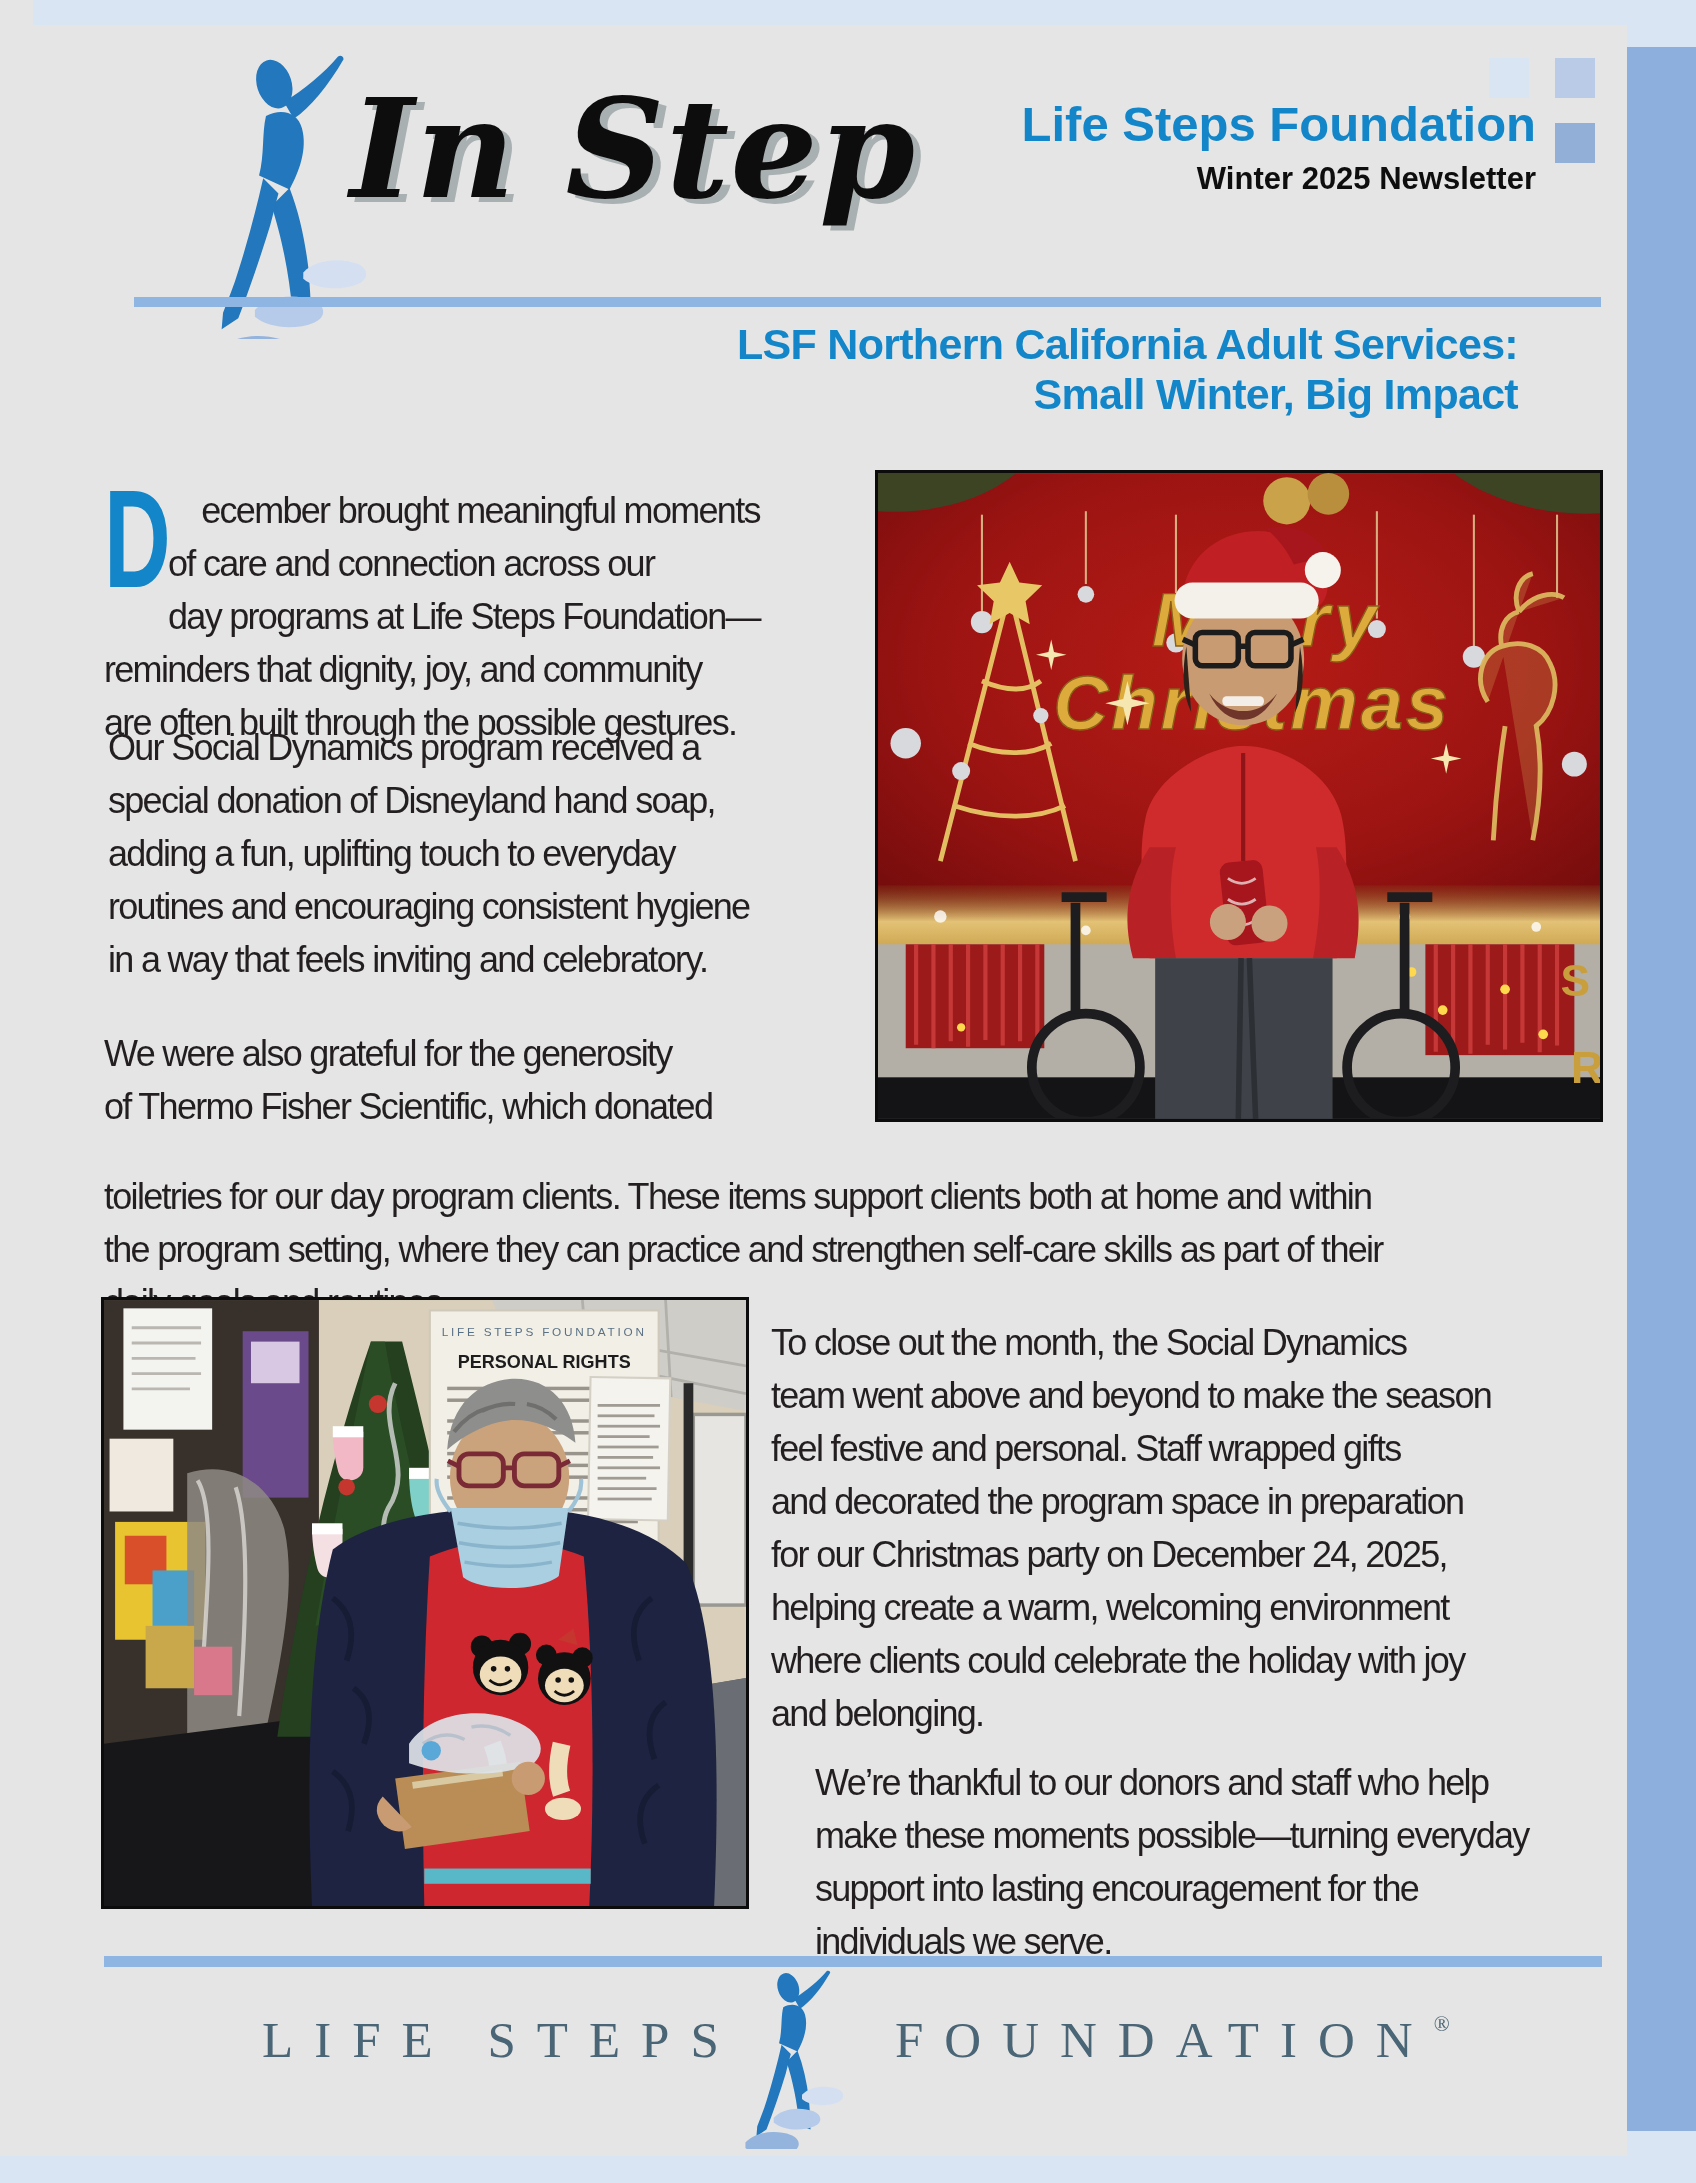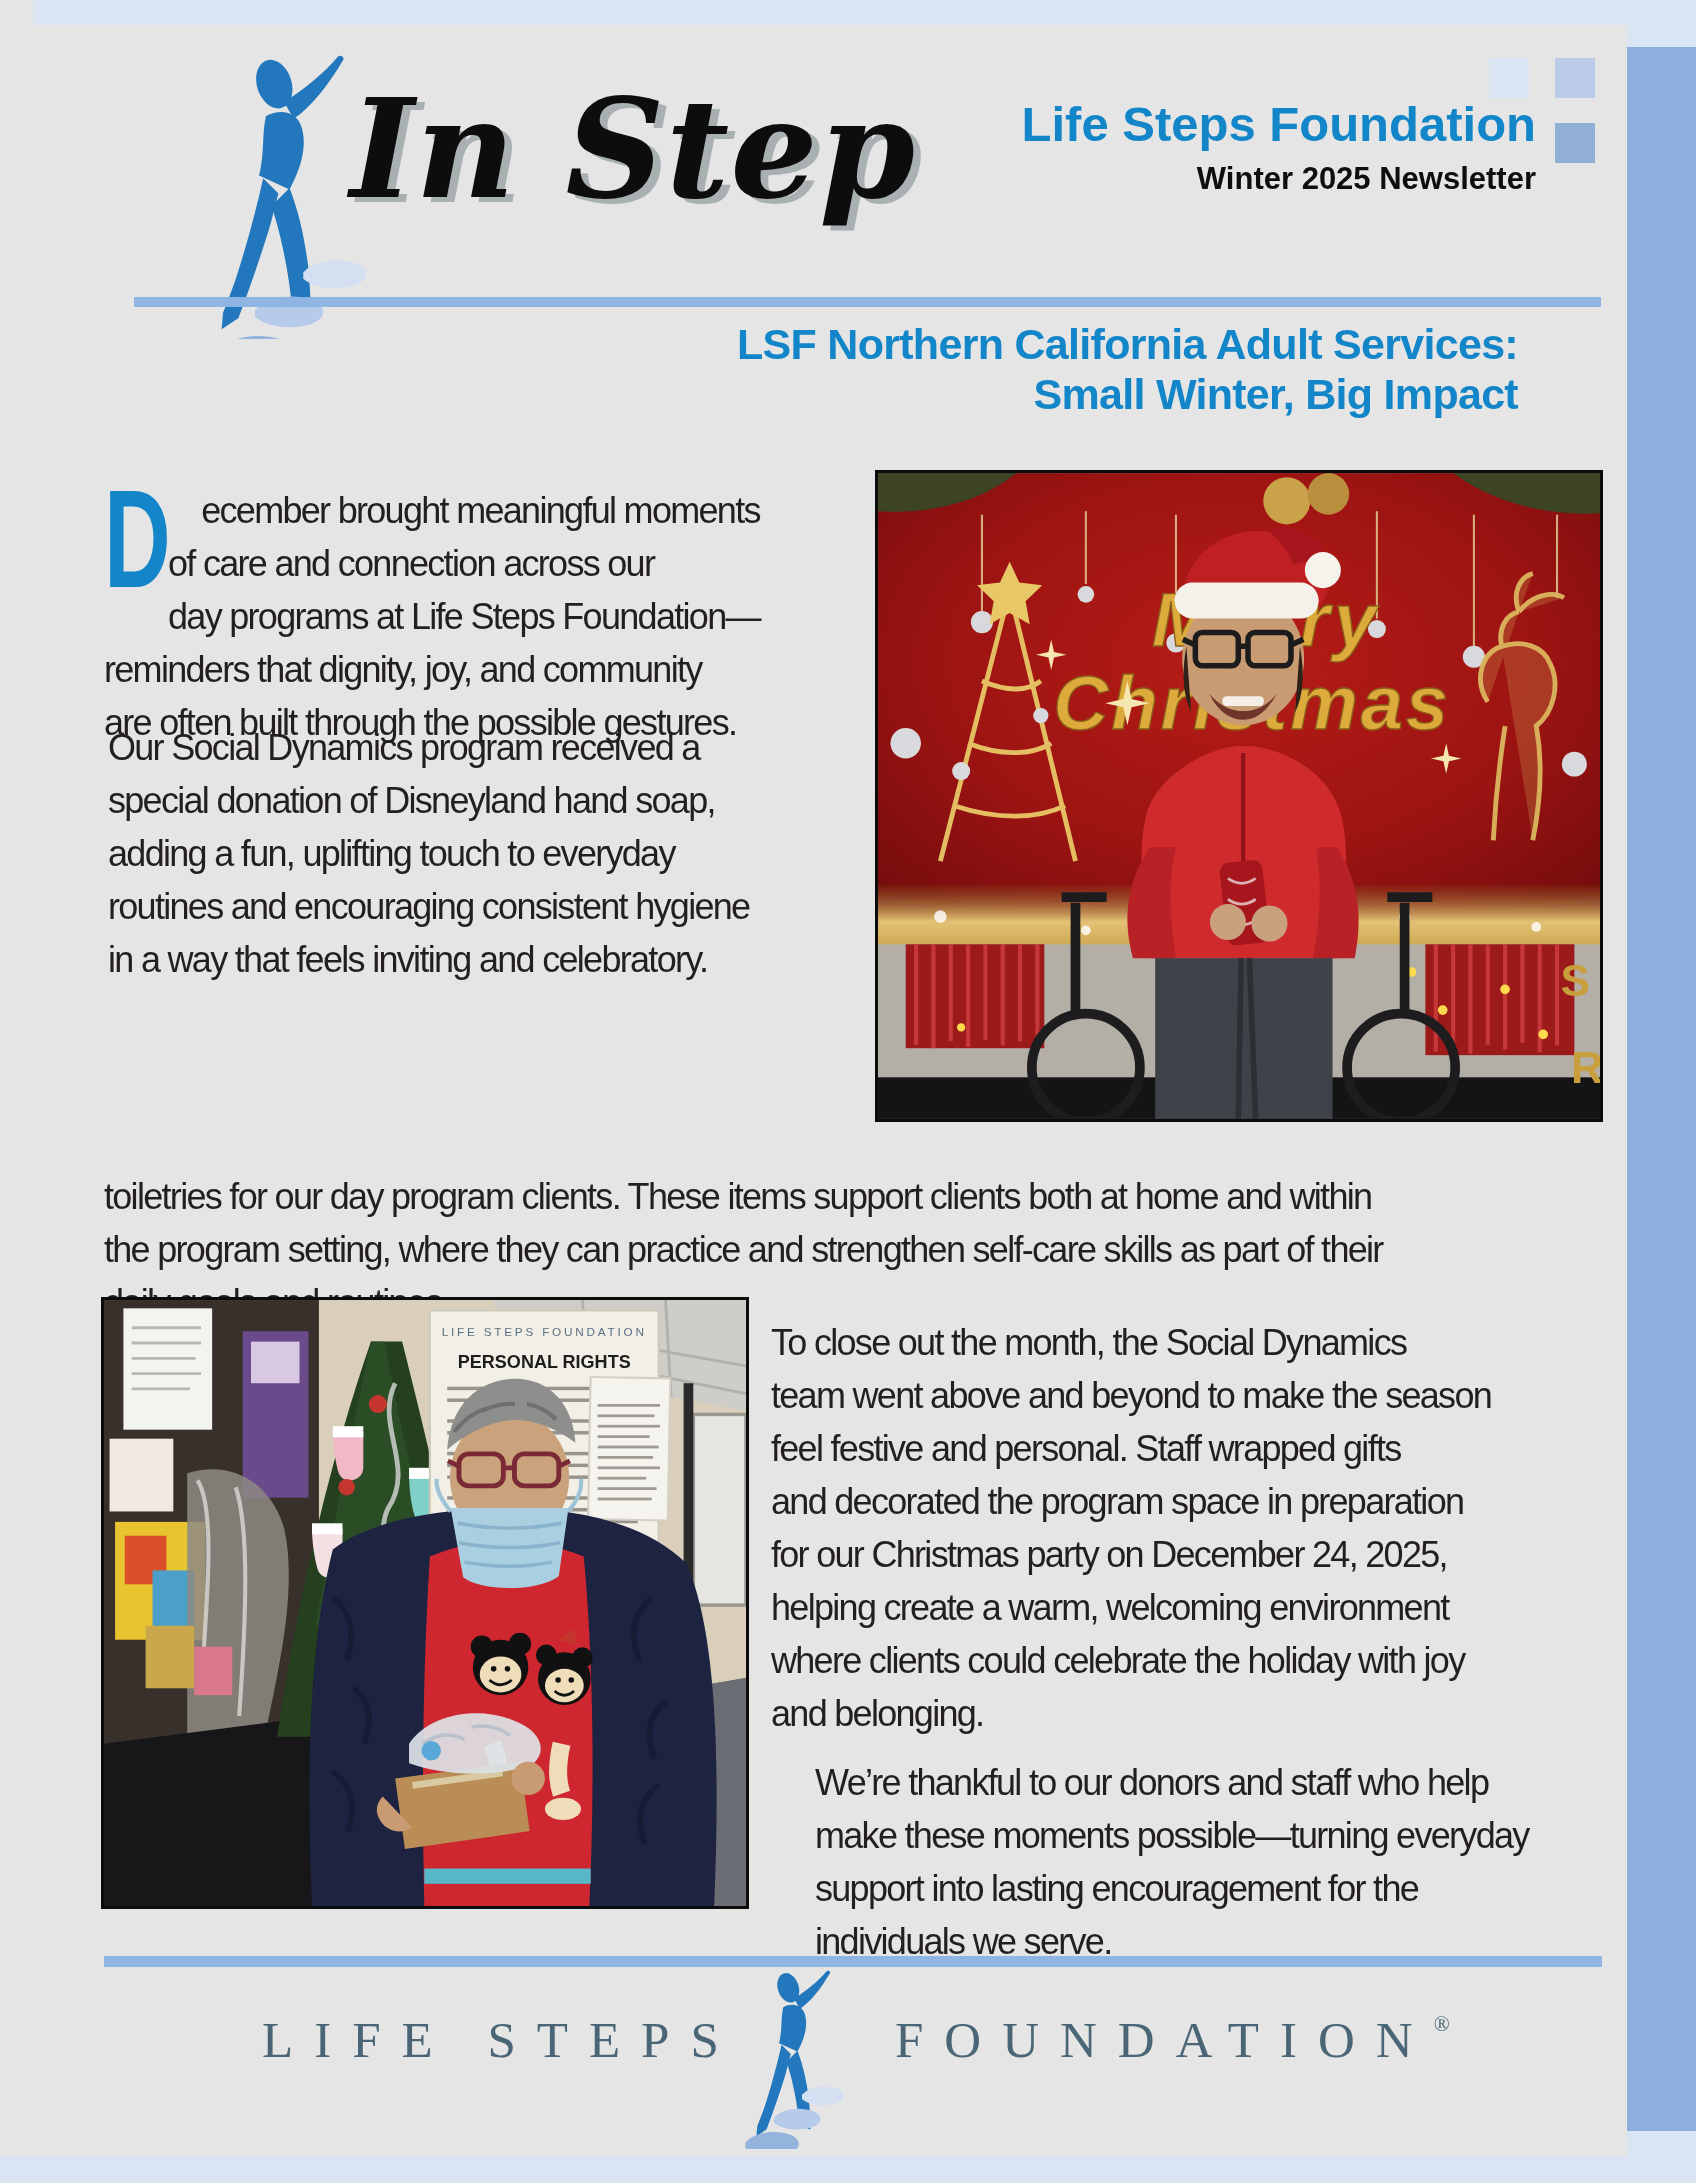--- a/index.html
+++ b/index.html
@@ -102,20 +102,22 @@
 of care and connection across our
 day programs at Life Steps Foundation—
 reminders that dignity, joy, and community
 are often built through the possible gestures.</span>
   </div>
   <div class="abs body-text" id="para2">Our Social Dynamics program received a
 special donation of Disneyland hand soap,
 adding a fun, uplifting touch to everyday
 routines and encouraging consistent hygiene
 in a way that feels inviting and celebratory.</div>
+  <div class="abs body-text" id="para3-narrow">We were also grateful for the generosity
+of Thermo Fisher Scientific, which donated</div>
   <div class="abs body-text" id="para3-wide">toiletries for our day program clients. These items support clients both at home and within
 the program setting, where they can practice and strengthen self-care skills as part of their
 daily goals and routines.</div>
   <div class="abs body-text" id="para4">To close out the month, the Social Dynamics
 team went above and beyond to make the season
 feel festive and personal. Staff wrapped gifts
 and decorated the program space in preparation
 for our Christmas party on December 24, 2025,
 helping create a warm, welcoming environment
 where clients could celebrate the holiday with joy

